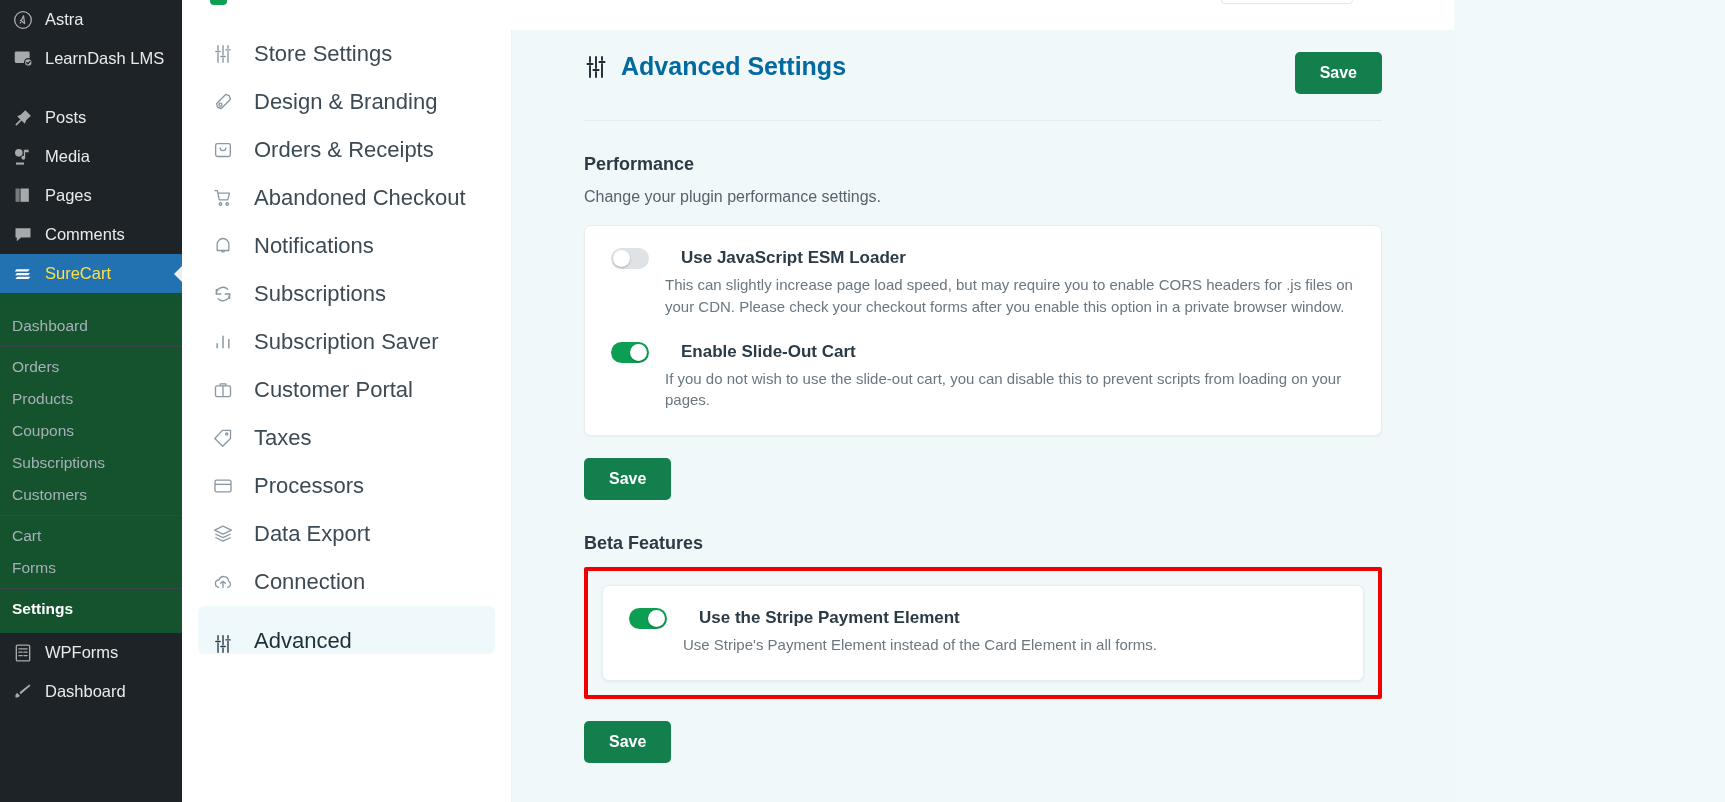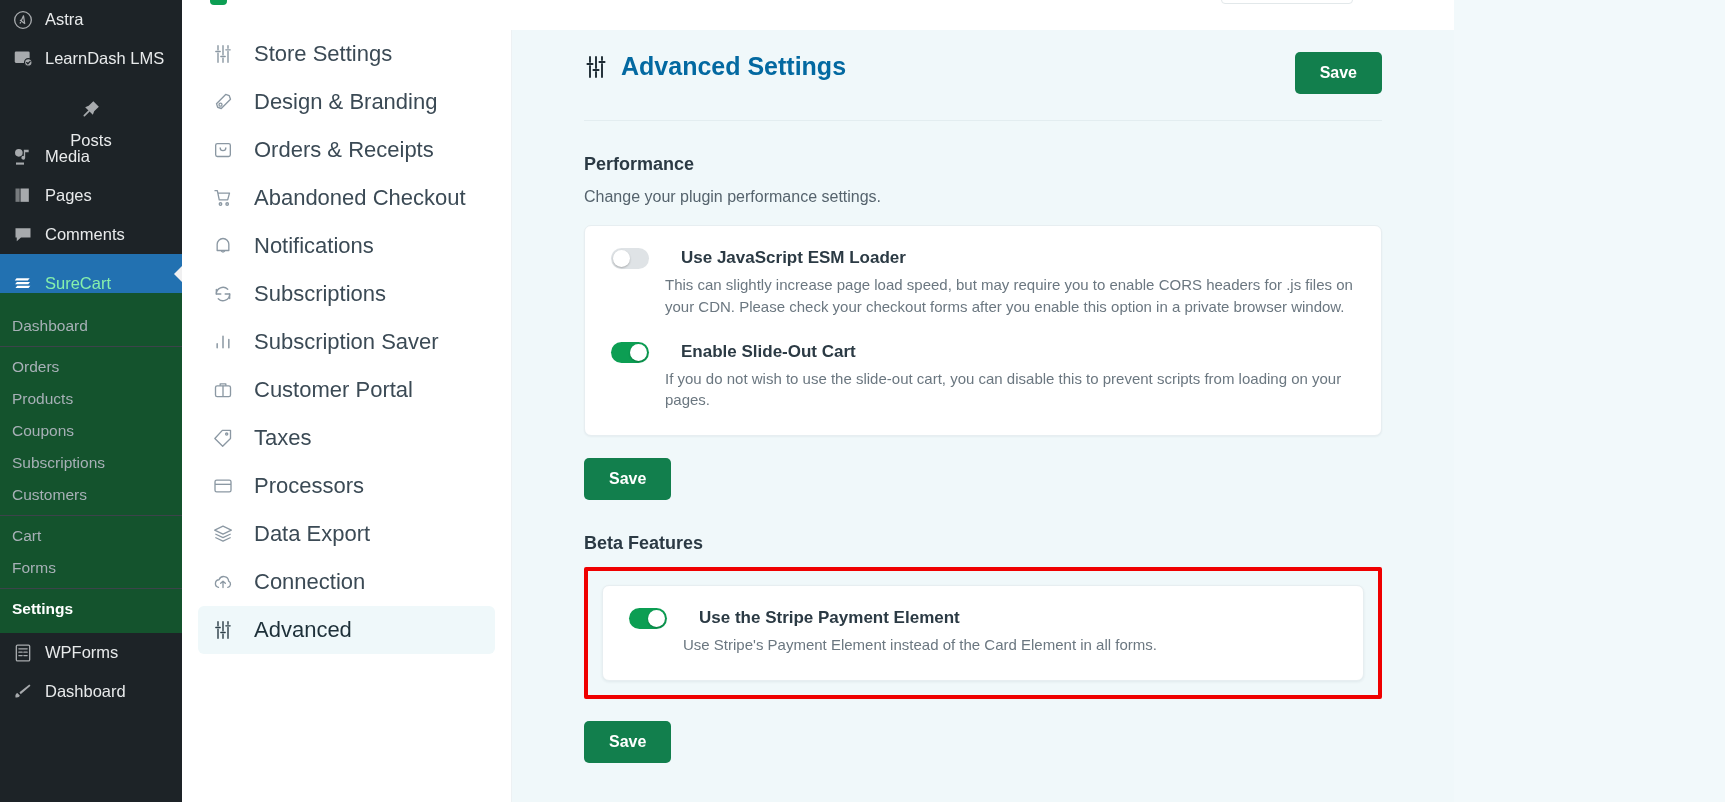--- a/index.html
+++ b/index.html
@@ -25,34 +25,33 @@
   .wp-item {
     display: flex;
     align-items: center;
     gap: 11px;
     padding: 0 12px;
     height: 39px;
     font-size: 16.5px;
     color: #e8eaeb;
     white-space: nowrap;
   }
-  .wp-item.gap-above { margin-top: 20px; flex-direction: column; }
+  .wp-item.gap-above { margin-top: 20px; }
   .wp-ico {
     width: 22px; height: 22px;
     display: inline-flex; align-items: center; justify-content: center;
     color: #a7aaad;
     flex: 0 0 22px;
   }
   .wp-ico svg { display: block; }
 
   .wp-item.current {
     background: #2271b1;
-    color: #86efac;
+    color: #fde047;
     position: relative;
-    align-items: flex-end;
   }
   .wp-item.current .wp-ico { color: #fff; }
   .wp-item.current::after {
     content: "";
     position: absolute;
     right: -1px; top: 50%;
     margin-top: -9px;
     border-style: solid;
     border-width: 9px 9px 9px 0;
     border-color: transparent #f0f0f1 transparent transparent;
@@ -91,20 +90,21 @@
   }
   .sc-nav-item .sc-ico {
     width: 21px; height: 21px;
     display: inline-flex; align-items: center; justify-content: center;
     color: #8b98a3;
     flex: 0 0 21px;
   }
   .sc-nav-item.active {
     background: #eff8fa;
     color: #1d3039;
+    align-items: flex-end;
   }
   .sc-nav-item.active .sc-ico { color: #2c3e47; }
 
   
   .sc-main {
     flex: 1 1 auto;
     background: #f0f8fa;
     padding: 52px 72px 0 72px;
     overflow: hidden;
     position: relative;

